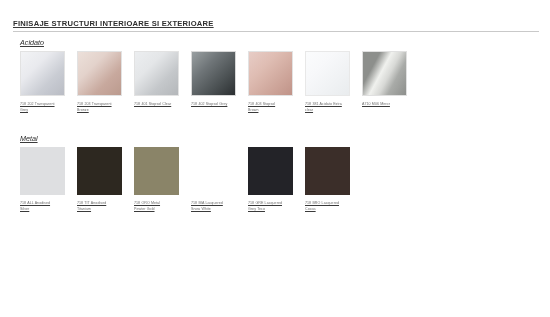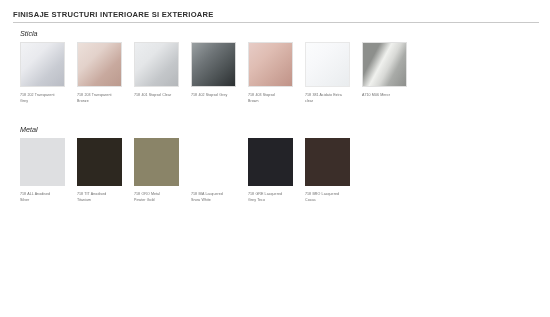--- a/index.html
+++ b/index.html
@@ -13,21 +13,22 @@
     font-family: "Liberation Sans", sans-serif;
     color: #3a3a3a;
     overflow: hidden;
   }
 
   .page {
     position: relative;
     width: 550px;
     height: 317px;
     box-sizing: border-box;
-    padding: 11px 12px 0 13px;
+    padding: 20px 12px 0 13px;
+    text-decoration: underline;
   }
 
   
   .doc-title {
     font-size: 7.6px;
     font-weight: bold;
     letter-spacing: 0.25px;
     color: #2e2e2e;
     margin: 0 0 3px 0;
     line-height: 1.1;
@@ -98,21 +99,21 @@
 </head>
 <body>
 
 <div class="page">
 
   <h1 class="doc-title">FINISAJE STRUCTURI INTERIOARE SI EXTERIOARE</h1>
 
   <div class="title-rule"></div>
 
   <div class="section section-glass">
-    <h2 class="section-title">Sticla</h2>
+    <h2 class="section-title">Acidato</h2>
 
     <div class="swatch-row">
 
       <div class="swatch-cell">
         <div class="swatch bordered" style="background: linear-gradient(135deg, rgb(242, 243, 245) 0%, rgb(233, 234, 238) 34%, rgb(201, 204, 211) 68%, rgb(185, 188, 196) 100%); border-color: rgb(226, 226, 226);"></div>
         <div class="swatch-caption">
           <span class="caption-line">718 202 Transparent</span>
           <span class="caption-line">Grey</span>
         </div>
       </div>

